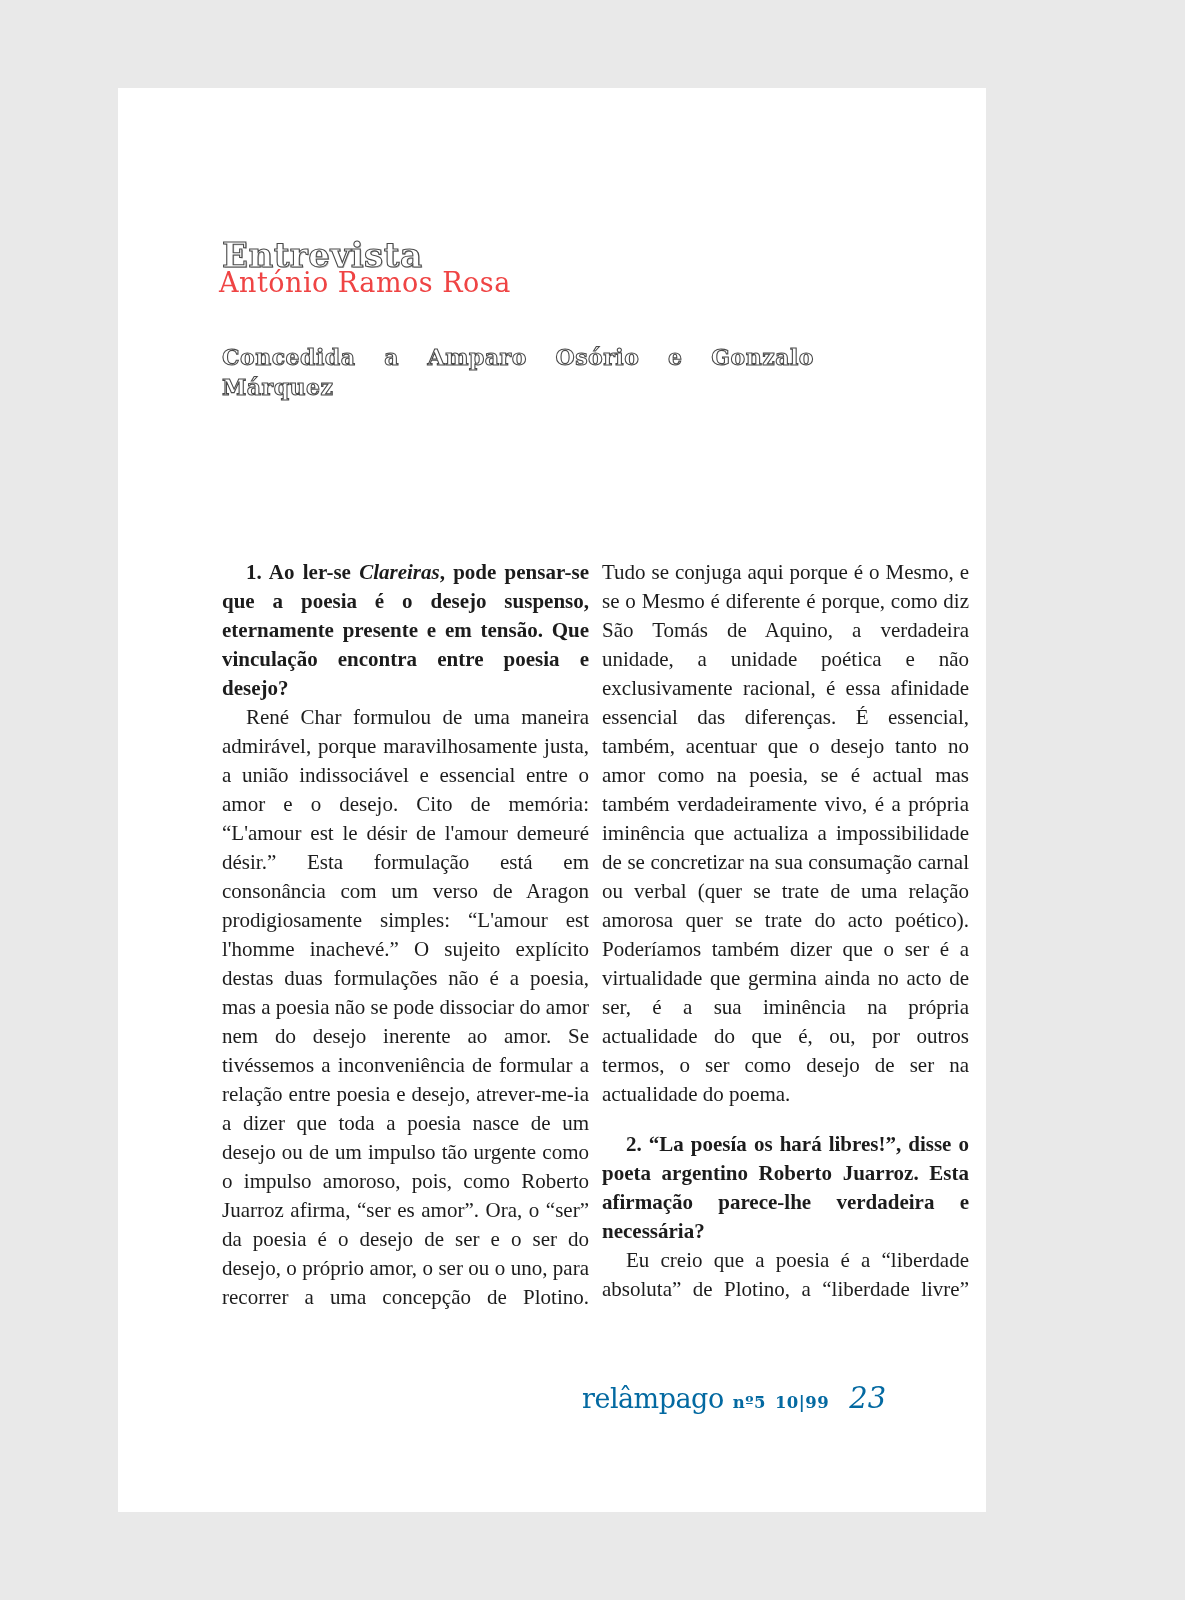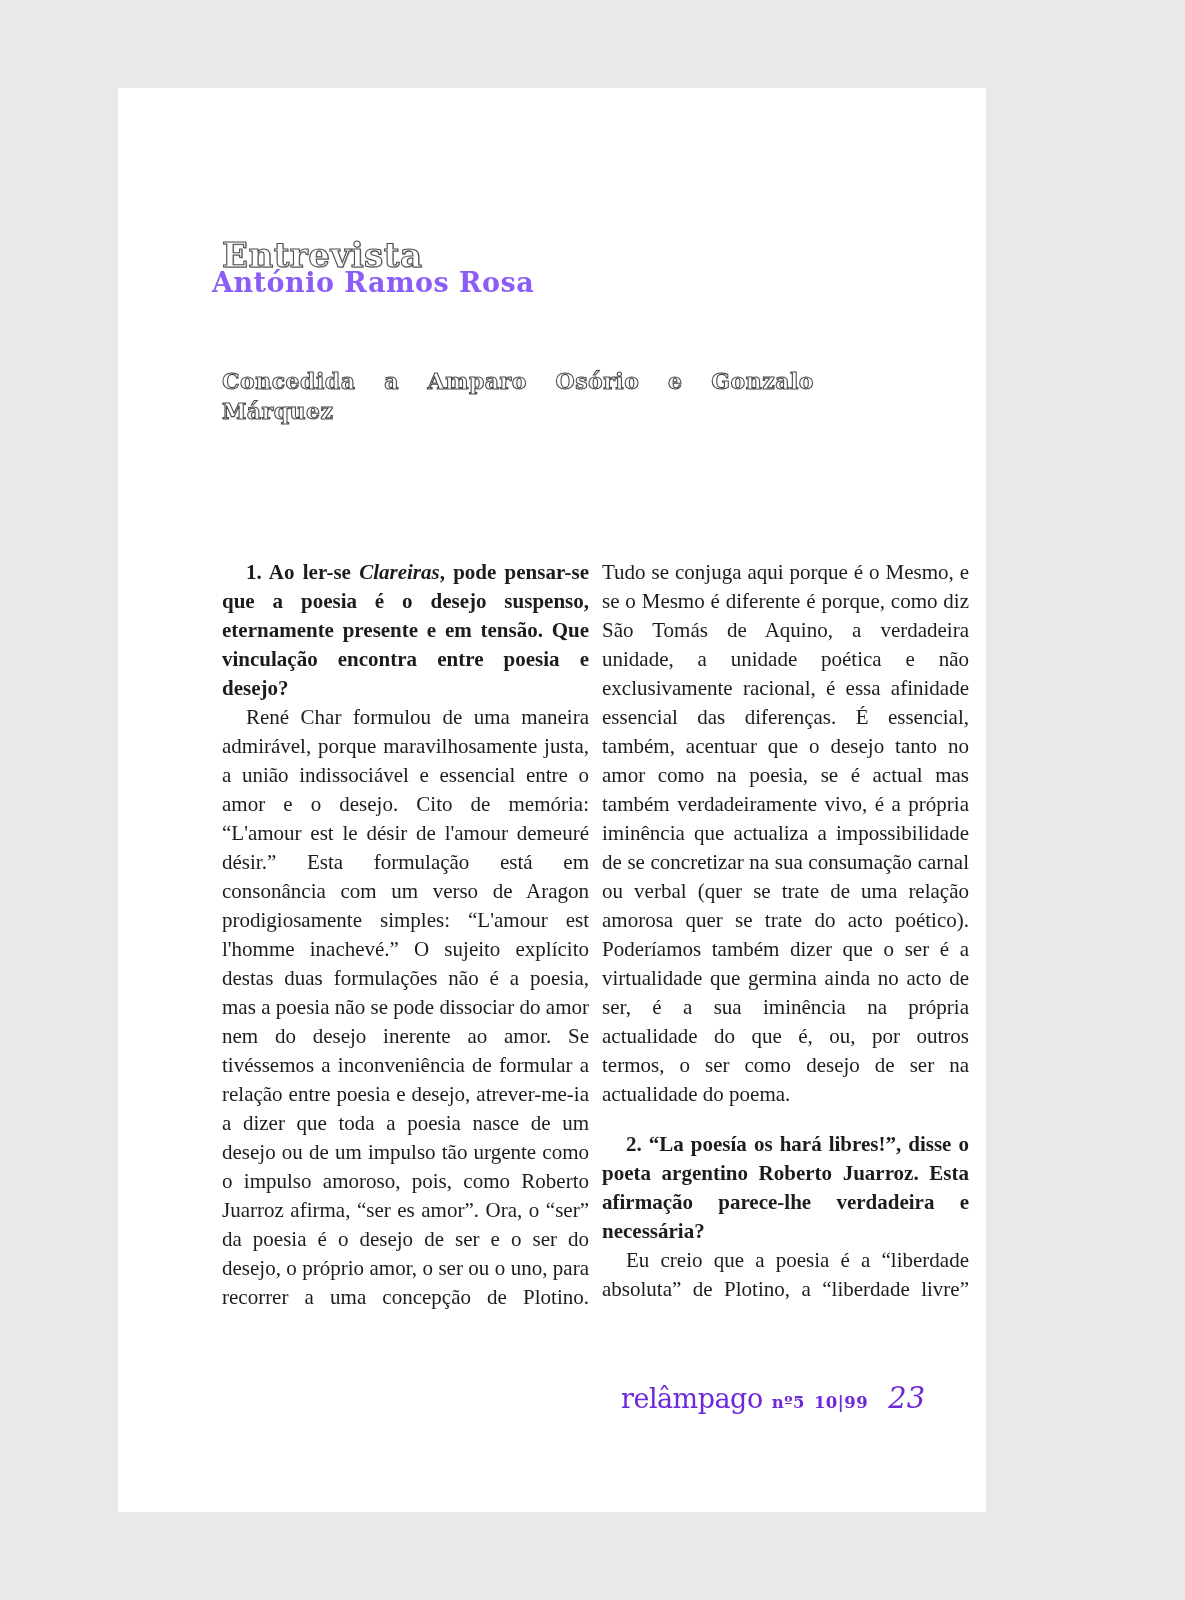--- a/index.html
+++ b/index.html
@@ -22,44 +22,43 @@
     font-family: "DejaVu Serif", serif;
     font-weight: bold;
     font-size: 34px; line-height: 1;
     color: #ffffff;
     -webkit-text-stroke: 1.4px #2f2f2f;
     text-shadow: 1px 1px 0 #bdbdbd;
     letter-spacing: 1px;
     white-space: nowrap;
   }
   .author {
-    position: absolute; left: 94px; top: 181px;
+    position: absolute; left: 101px; top: 181px;
     font-family: "DejaVu Serif", serif;
-    font-weight: bold;
+    font-weight: normal;
     font-size: 27px; line-height: 1.05;
-    color: #8b5cf6;
+    color: #ef4444;
     letter-spacing: 0.5px;
     white-space: nowrap;
   }
   .credit {
     position: absolute; left: 104px; top: 254px;
     width: 592px;
     font-family: "DejaVu Serif", serif;
     font-weight: bold;
     font-size: 22px; line-height: 30px;
   }
   .outline-text {
     color: #ffffff;
     -webkit-text-stroke: 1.1px #4a4a4a;
     letter-spacing: 0.5px;
   }
   .credit .credit-line {
     text-align: justify;
     text-align-last: justify;
-    margin-top: 24px;
   }
   .credit-last-line { text-align: left; }
   .credit-journal {
     font-style: italic;
     color: #161616;
     -webkit-text-stroke: 0;
     letter-spacing: 0;
   }
   
   .columns {
@@ -75,23 +74,23 @@
     color: #1c1c1c;
   }
   .para { margin: 0; text-align: justify; text-indent: 24px; }
   .para.no-indent { text-indent: 0; }
   .para.continues { text-align-last: justify; }
   .para.question { font-weight: bold; }
   .para.spaced { margin-top: 21px; }
   .italic { font-style: italic; }
   
   .footer {
-    position: absolute; left: 503px; top: 1293px;
+    position: absolute; left: 464px; top: 1293px;
     display: flex; align-items: baseline;
-    color: #6d28d9;
+    color: #0369a1;
     white-space: nowrap;
   }
   .footer-journal {
     font-family: "DejaVu Serif", serif;
     font-size: 27px;
     letter-spacing: -0.5px;
   }
   .footer-issue, .footer-date {
     font-family: "DejaVu Serif", serif;
     font-weight: bold;

